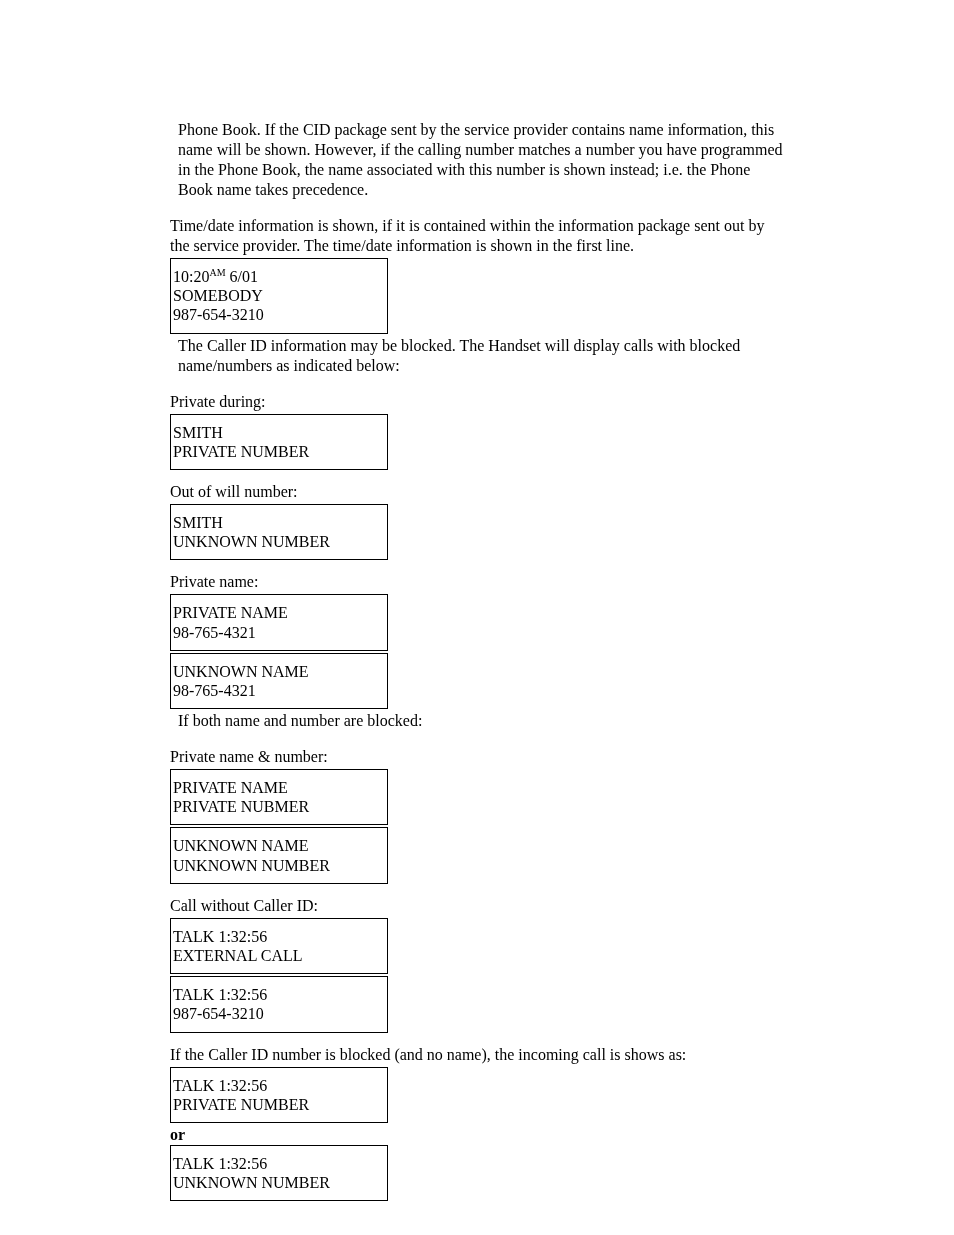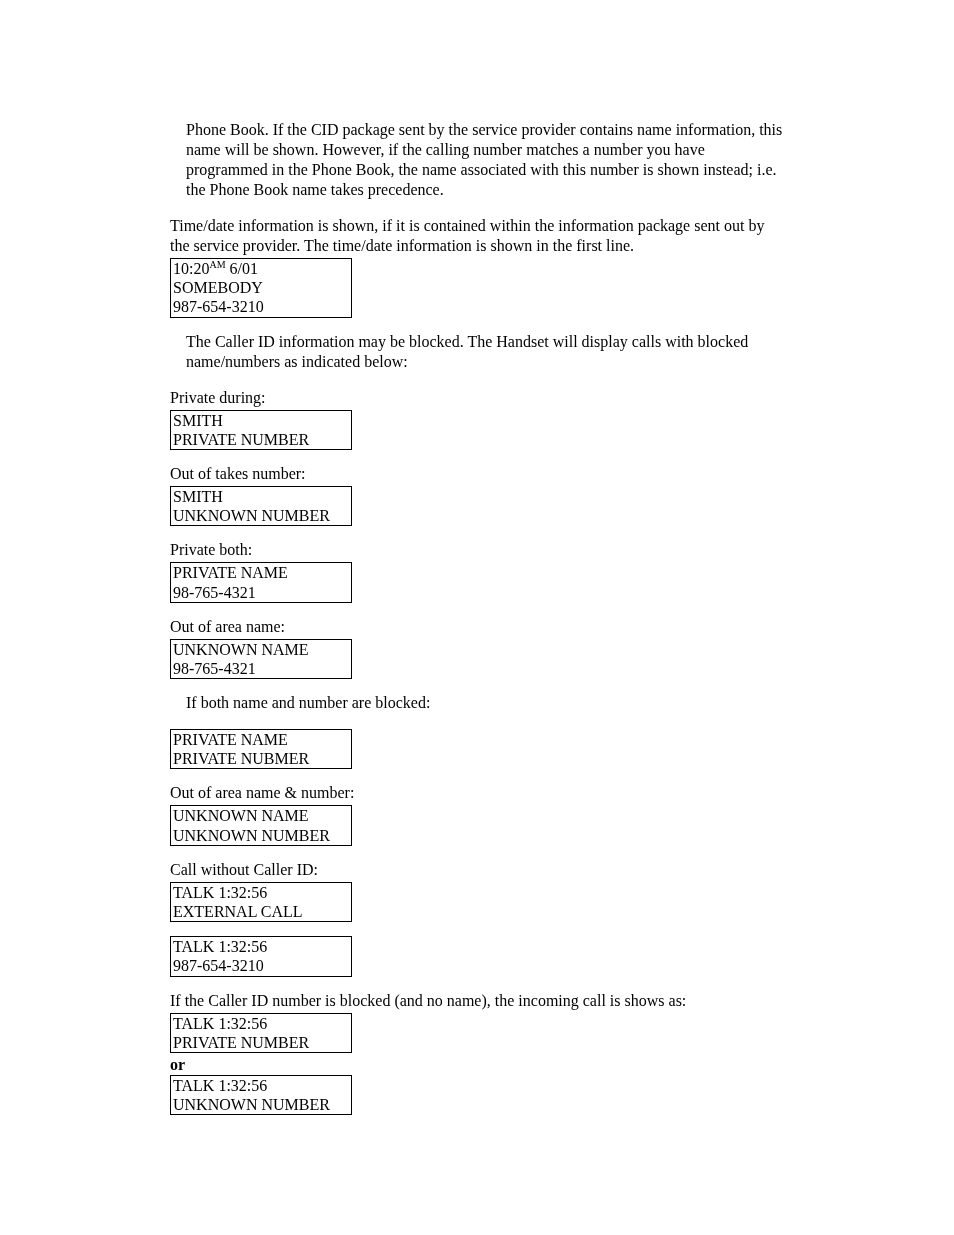--- a/index.html
+++ b/index.html
@@ -11,33 +11,33 @@
     padding: 0;
   }
   .page {
     width: 954px;
     min-height: 1235px;
     box-sizing: border-box;
     padding: 120px 170px 40px 170px;
     position: relative;
   }
   p {
-    margin: 0 0 16px 16px;
+    margin: 0 0 16px 8px;
     line-height: 1.25;
   }
   .tight {
     margin: 12px 0 2px 0;
     line-height: 1.25;
   }
   .display-box {
     border: 1px solid #000;
-    width: 182px;
+    width: 218px;
     box-sizing: border-box;
-    padding: 0 2px;
-    margin: 0 0 14px 0;
+    padding: 8px 2px;
+    margin: 0 0 2px 0;
     line-height: 1.2;
   }
   .display-box .line {
     white-space: nowrap;
   }
   sup {
     font-size: 10px;
     vertical-align: super;
     line-height: 0;
   }
@@ -66,46 +66,45 @@
   </div>
 
   <p>The Caller ID information may be blocked. The Handset will display calls with blocked name/numbers as indicated below:</p>
 
   <p class="tight">Private during:</p>
   <div class="display-box">
     <div class="line">SMITH</div>
     <div class="line">PRIVATE NUMBER</div>
   </div>
 
-  <p class="tight">Out of takes number:</p>
+  <p class="tight">Out of will number:</p>
   <div class="display-box">
     <div class="line">SMITH</div>
     <div class="line">UNKNOWN NUMBER</div>
   </div>
 
-  <p class="tight">Private both:</p>
+  <p class="tight">Private name:</p>
   <div class="display-box">
     <div class="line">PRIVATE NAME</div>
     <div class="line">98-765-4321</div>
   </div>
 
-  <p class="tight">Out of area name:</p>
   <div class="display-box">
     <div class="line">UNKNOWN NAME</div>
     <div class="line">98-765-4321</div>
   </div>
 
   <p>If both name and number are blocked:</p>
 
+  <p class="tight">Private name &amp; number:</p>
   <div class="display-box">
     <div class="line">PRIVATE NAME</div>
     <div class="line">PRIVATE NUBMER</div>
   </div>
 
-  <p class="tight">Out of area name &amp; number:</p>
   <div class="display-box">
     <div class="line">UNKNOWN NAME</div>
     <div class="line">UNKNOWN NUMBER</div>
   </div>
 
 
   <p class="tight">Call without Caller ID:</p>
   <div class="display-box">
     <div class="line">TALK 1:32:56</div>
     <div class="line">EXTERNAL CALL</div>

